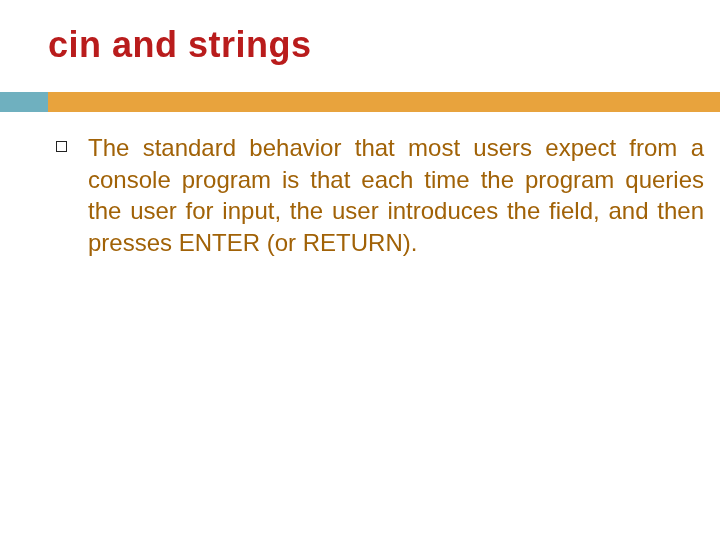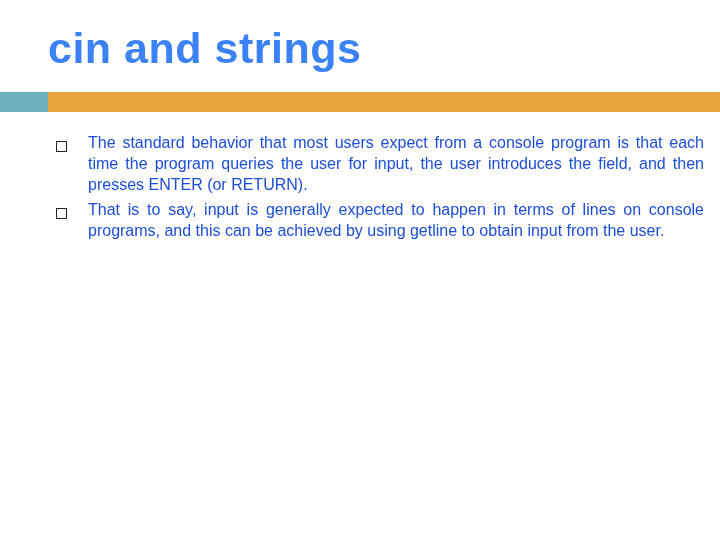--- a/index.html
+++ b/index.html
@@ -12,25 +12,25 @@
     color: #000;
     overflow: hidden;
   }
   .slide {
     width: 720px;
     height: 540px;
     position: relative;
     box-sizing: border-box;
   }
   .title {
-    font-size: 43px;
+    font-size: 36px;
     font-weight: bold;
     padding: 24px 0 0 48px;
     letter-spacing: 0.5px;
-    color: #3b82f6;
+    color: #b91c1c;
   }
   .accent-bar {
     position: absolute;
     top: 92px;
     left: 0;
     right: 0;
     height: 20px;
   }
   .accent-blue {
     position: absolute;
@@ -56,25 +56,25 @@
     bottom: 16px;
   }
   ul.bullets {
     list-style: none;
     margin: 0;
     padding: 0;
   }
   ul.bullets > li {
     position: relative;
     padding-left: 40px;
-    font-size: 16px;
+    font-size: 24px;
     line-height: 1.32;
     text-align: justify;
     margin: 0 0 4px 0;
-    color: #1d4ed8;
+    color: #a16207;
   }
   ul.bullets > li::before {
     content: "";
     position: absolute;
     left: 8px;
     top: 9px;
     width: 11px;
     height: 11px;
     border: 1.5px solid #222;
     box-sizing: border-box;
@@ -88,16 +88,15 @@
   <div class="title">cin and strings</div>
 
   <div class="accent-bar">
     <div class="accent-blue"></div>
     <div class="accent-orange"></div>
   </div>
 
   <div class="body">
     <ul class="bullets">
       <li>The standard behavior that most users expect from a console program is that each time the program queries the user for input, the user introduces the field, and then presses ENTER (or RETURN).</li>
-      <li>That is to say, input is generally expected to happen in terms of lines on console programs, and this can be achieved by using getline to obtain input from the user.</li>
     </ul>
   </div>
 </div>
 
 </body></html>

